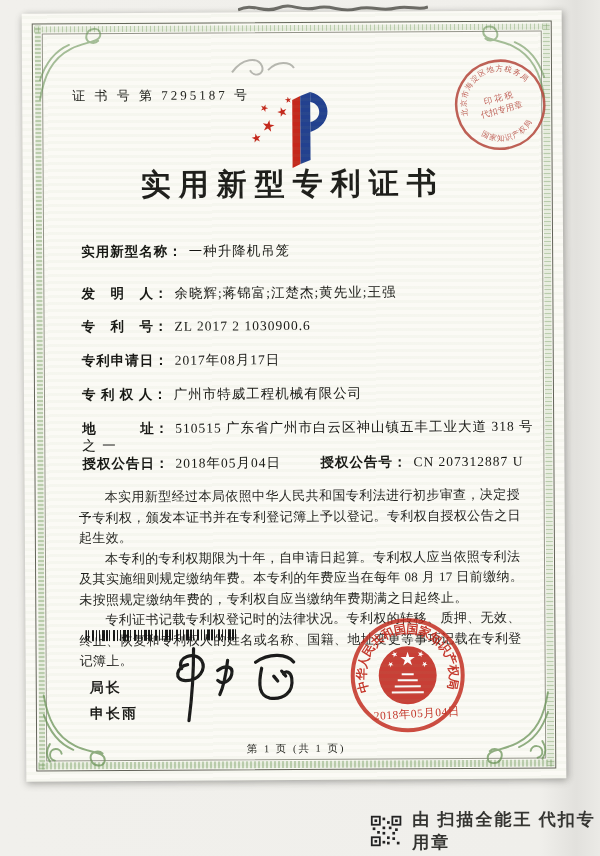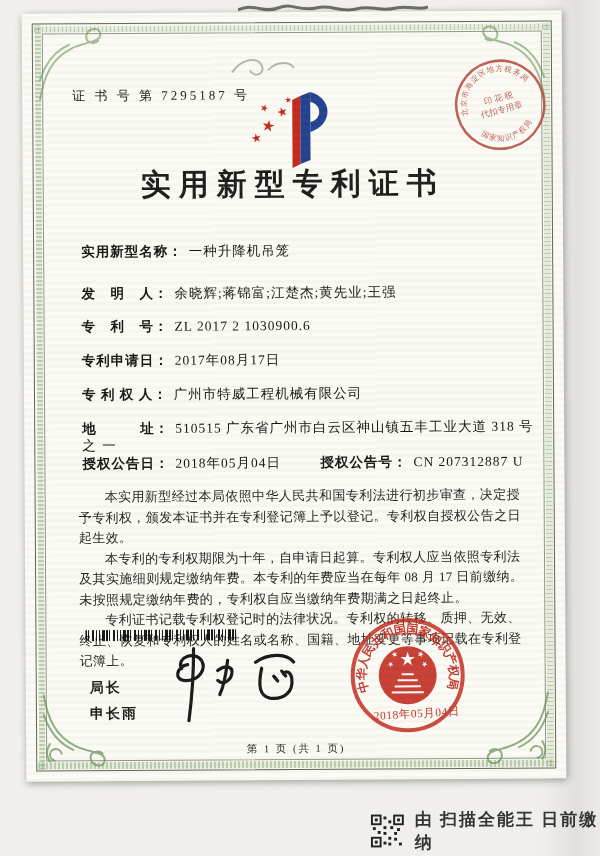--- a/index.html
+++ b/index.html
@@ -245,16 +245,16 @@
         <rect x="19" y="24" width="3" height="3"></rect>
           <rect x="25" y="25" width="3" height="3"></rect>
           <rect x="30" y="30" width="3" height="3"></rect>
         <rect x="14" y="29" width="3" height="3"></rect>
           <rect x="3" y="14" width="3" height="3"></rect>
           <rect x="8" y="18" width="3" height="3"></rect>
         <rect x="25" y="19" width="3" height="3"></rect>
           <rect x="19" y="30" width="3" height="3"></rect>
       </g>
     </svg>
-    <span class="camscan-text">由 扫描全能王 日前缴纳</span>
+    <span class="camscan-text">由 扫描全能王 代扣专用章</span>
   </div>
 
 </div>
 
 </body></html>

